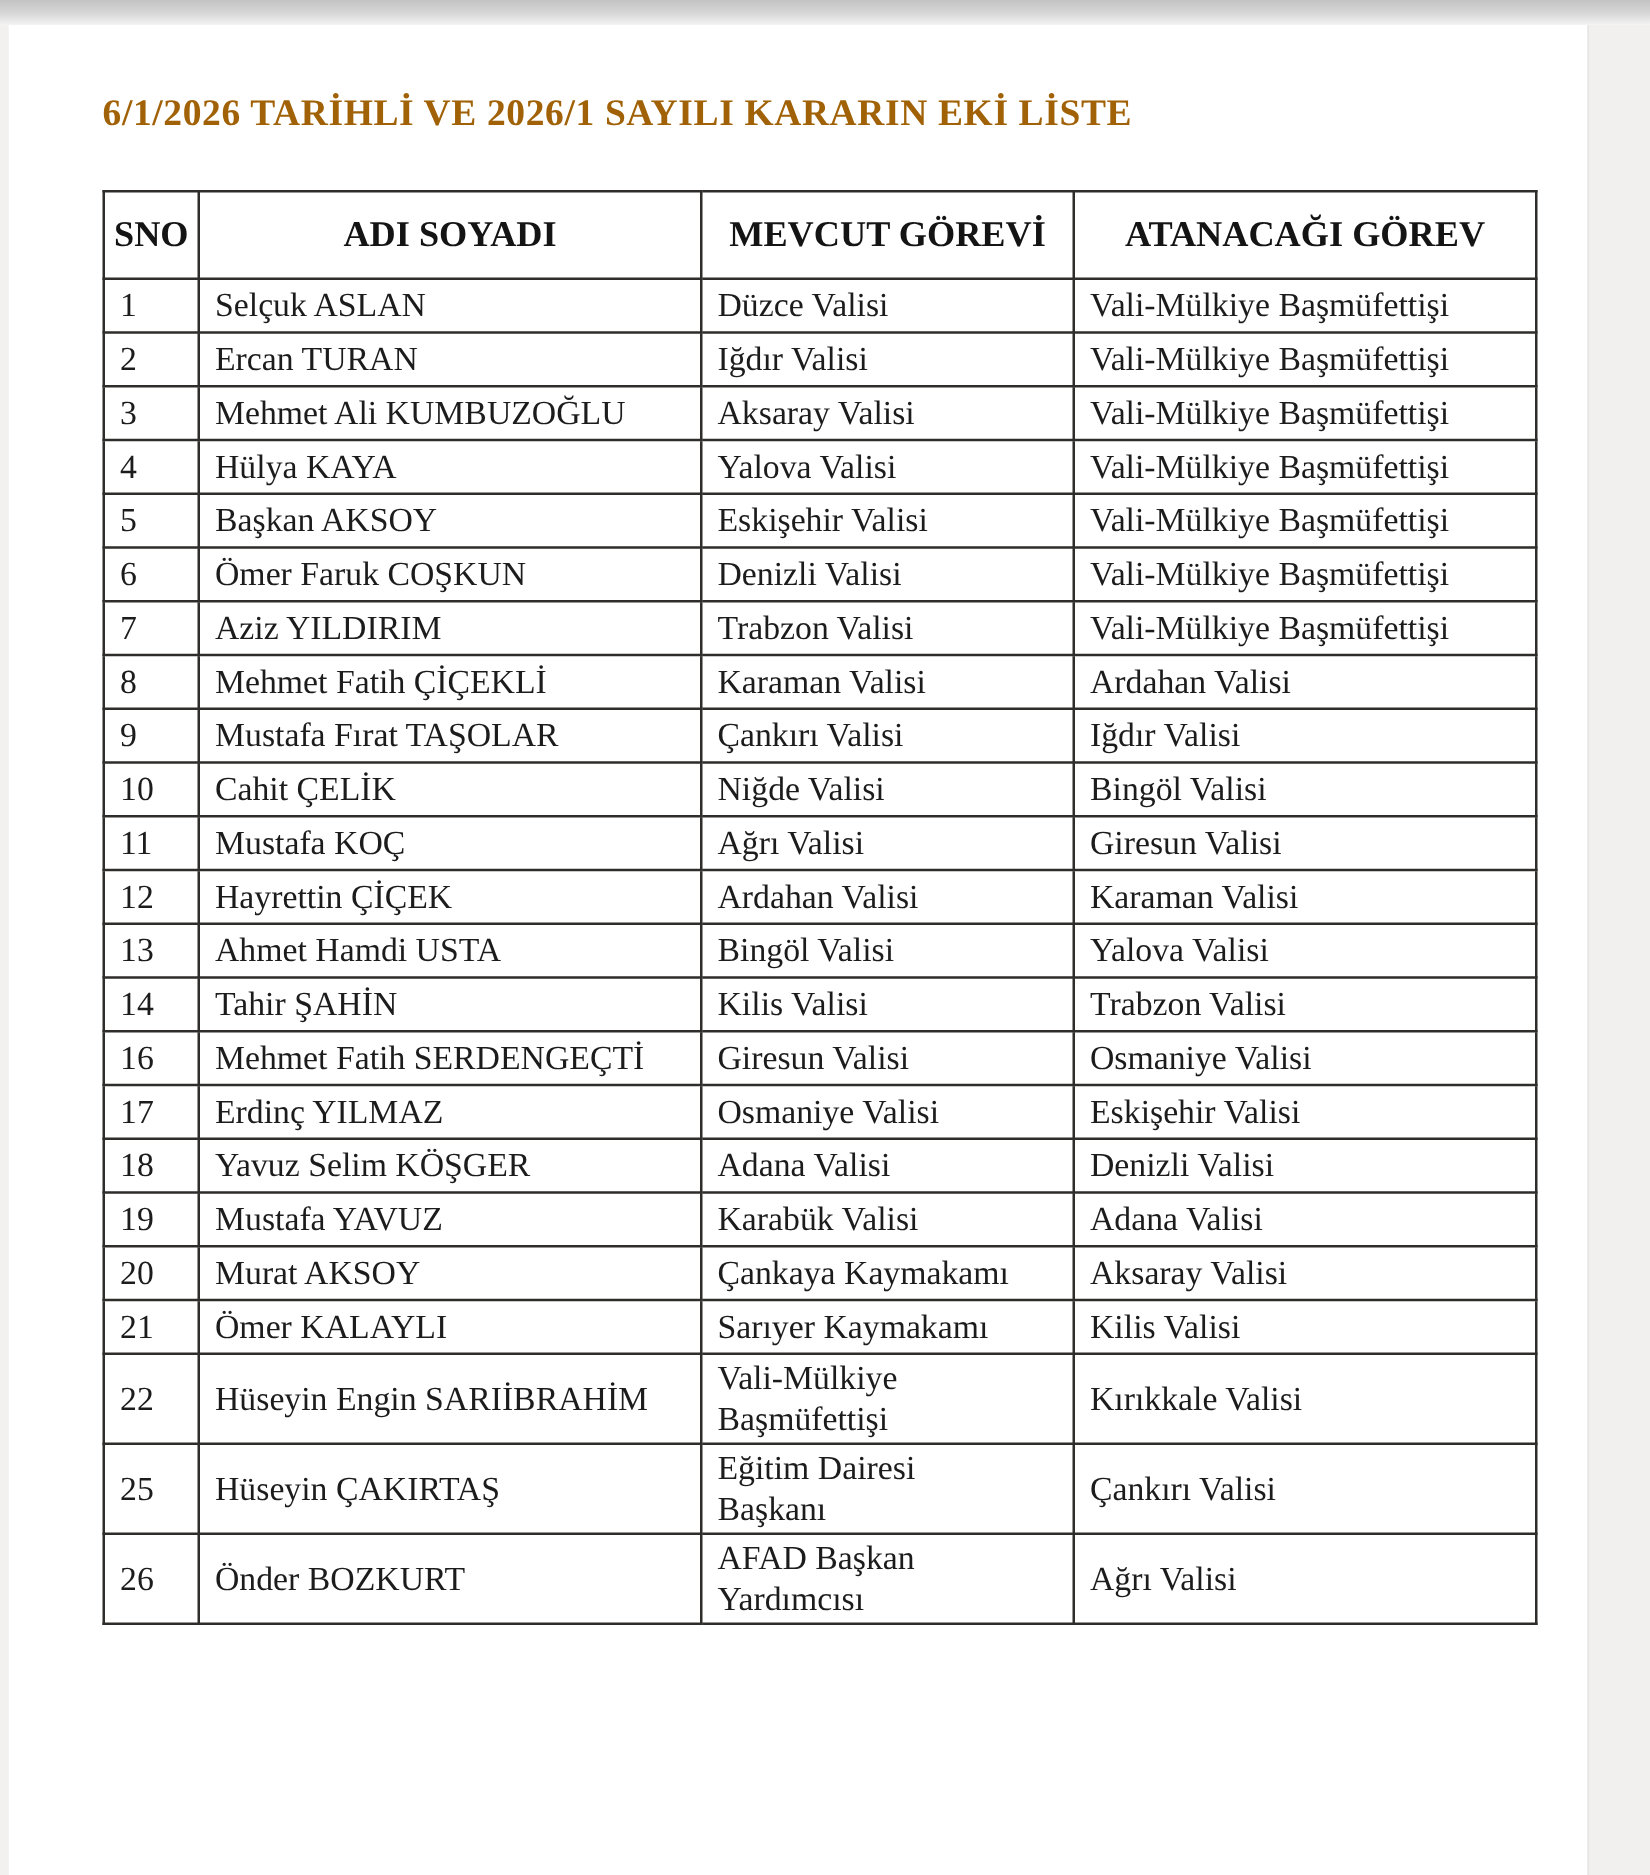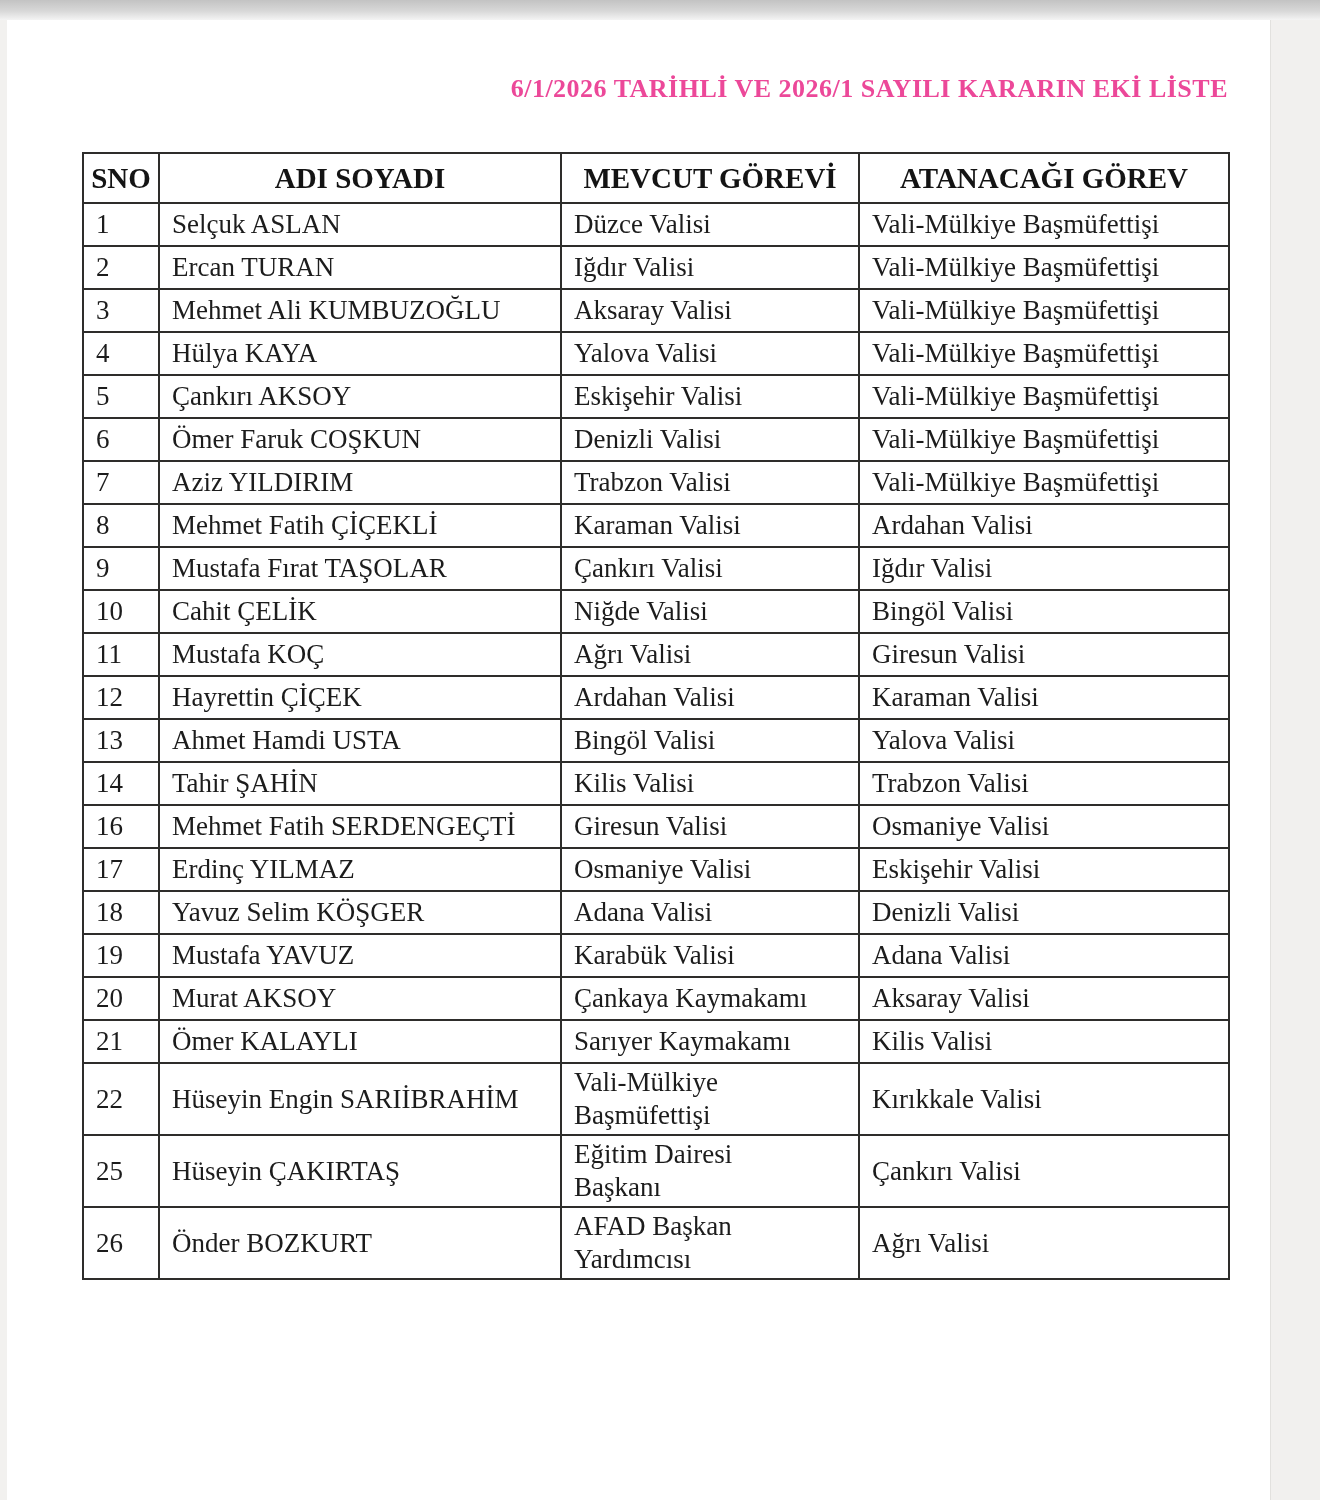--- a/index.html
+++ b/index.html
@@ -38,46 +38,46 @@
     width: 49px; height: 1480px;
     background: #f1f0ee;
     border-left: 1px solid #e2e1de;
   }
   .doc-title {
     position: absolute;
     top: 74px;
     left: 82px;
     width: 1146px;
     margin: 0;
-    text-align: right;
-    font-size: 26px;
+    text-align: left;
+    font-size: 30px;
     font-weight: bold;
     letter-spacing: 0.5px;
-    color: #ec4899;
+    color: #a16207;
     white-space: nowrap;
   }
   table.appointments {
     position: absolute;
     top: 152px;
     left: 82px;
     width: 1146px;
     border-collapse: collapse;
     table-layout: fixed;
   }
   table.appointments th,
   table.appointments td {
     border: 2px solid #2e2d2b;
     overflow: hidden;
   }
   table.appointments th {
     height: 44px;
     font-size: 29px;
     font-weight: bold;
     text-align: center;
-    padding: 2px 4px;
+    padding: 12px 4px;
     color: #141414;
   }
   table.appointments td {
     font-size: 27px;
     line-height: 33px;
     padding: 2px 8px 2px 12px;
     vertical-align: middle;
     color: #1c1c1c;
   }
   tbody tr { height: 43px; }
@@ -133,21 +133,21 @@
           <td class="col-assigned">Vali-Mülkiye Başmüfettişi</td>
         </tr>
         <tr>
           <td class="col-sno">4</td>
           <td class="col-name">Hülya KAYA</td>
           <td class="col-current">Yalova Valisi</td>
           <td class="col-assigned">Vali-Mülkiye Başmüfettişi</td>
         </tr>
         <tr>
           <td class="col-sno">5</td>
-          <td class="col-name">Çankırı AKSOY</td>
+          <td class="col-name">Başkan AKSOY</td>
           <td class="col-current">Eskişehir Valisi</td>
           <td class="col-assigned">Vali-Mülkiye Başmüfettişi</td>
         </tr>
         <tr>
           <td class="col-sno">6</td>
           <td class="col-name">Ömer Faruk COŞKUN</td>
           <td class="col-current">Denizli Valisi</td>
           <td class="col-assigned">Vali-Mülkiye Başmüfettişi</td>
         </tr>
         <tr>

